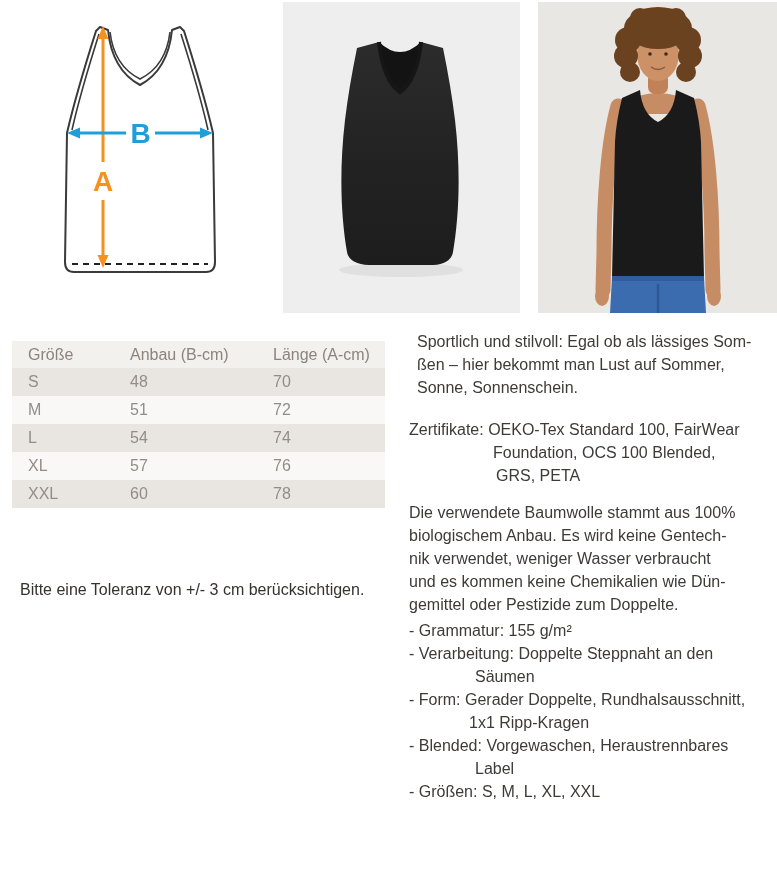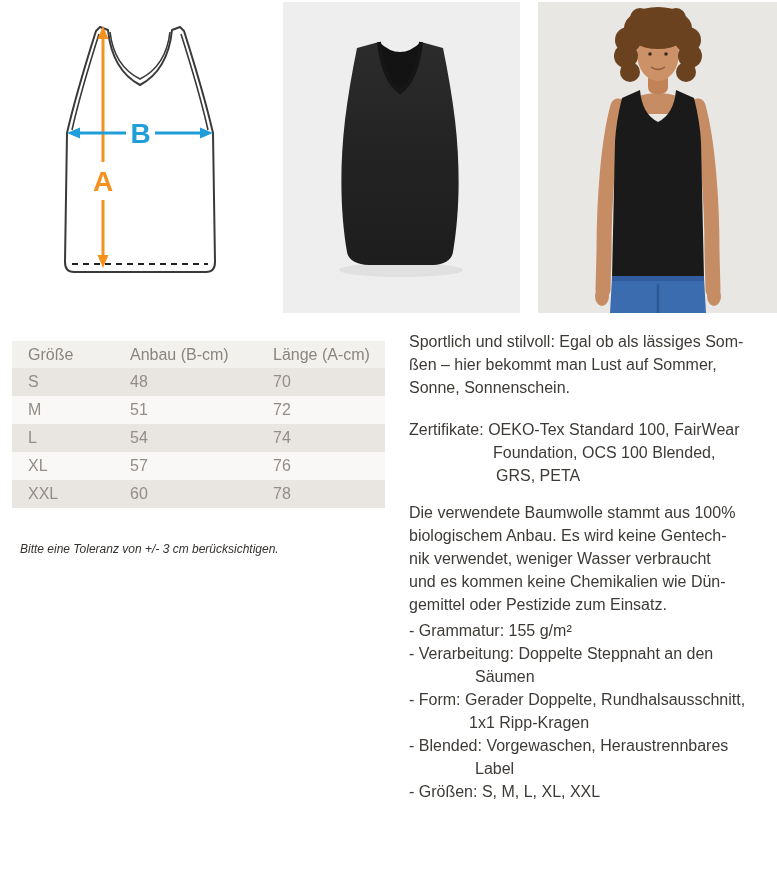--- a/index.html
+++ b/index.html
@@ -21,26 +21,26 @@
   
   .size-table { left:12px; top:341px; width:373px; }
   table { border-collapse:collapse; table-layout:fixed; width:373px;
           font-size:16px; }
   th { font-weight:400; text-align:left; color:#8a847d; background:#f3f1ee; height:27px; }
   td { color:#938d87; height:28px; }
   th:first-child, td:first-child { padding-left:16px; }
   tbody tr:nth-child(odd)  { background:#e9e6e2; }
   tbody tr:nth-child(even) { background:#f9f8f6; }
 
-  .tolerance-note { left:20px; top:542px; font-size:12px; color:#353230; white-space:nowrap;font-style:italic; }
+  .tolerance-note { left:20px; top:581px; font-size:16px; color:#353230; white-space:nowrap; }
 
   
   .rightcol { left:409px; top:330px; width:365px; color:#3e3b37; font-size:16px; }
   .line { height:23px; line-height:23px; white-space:nowrap; }
-  .para-intro  { margin-bottom:19px; }
+  .para-intro  { margin-bottom:19px;margin-left:8px; }
   .para-cert   { margin-bottom:14px; }
   .para-cotton { margin-bottom:3px; }
   .ind84 { padding-left:84px; }
   .ind87 { padding-left:87px; }
   .ind66 { padding-left:66px; }
   .ind60 { padding-left:60px; }
 </style>
 </head>
 <body>
 
@@ -211,21 +211,21 @@
     <div class="line">Zertifikate: OEKO-Tex Standard 100, FairWear</div>
     <div class="line ind84">Foundation, OCS 100 Blended,</div>
     <div class="line ind87">GRS, PETA</div>
   </div>
 
   <div class="para-cotton">
     <div class="line">Die verwendete Baumwolle stammt aus 100%</div>
     <div class="line">biologischem Anbau. Es wird keine Gentech-</div>
     <div class="line">nik verwendet, weniger Wasser verbraucht</div>
     <div class="line">und es kommen keine Chemikalien wie Dün-</div>
-    <div class="line">gemittel oder Pestizide zum Einsatz.</div>
+    <div class="line">gemittel oder Pestizide zum Doppelte.</div>
   </div>
 
   <div>
     <div class="line">- Grammatur: 155 g/m²</div>
     <div class="line">- Verarbeitung: Doppelte Steppnaht an den</div>
     <div class="line ind66">Säumen</div>
     <div class="line">- Form: Gerader Doppelte, Rundhalsausschnitt,</div>
     <div class="line ind60">1x1 Ripp-Kragen</div>
     <div class="line">- Blended: Vorgewaschen, Heraustrennbares</div>
     <div class="line ind66">Label</div>

